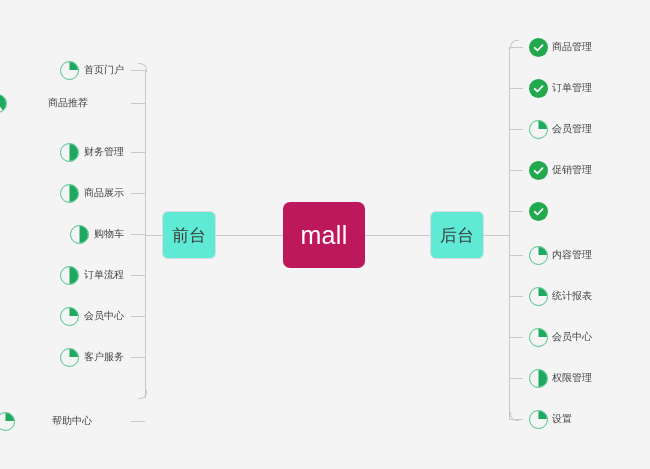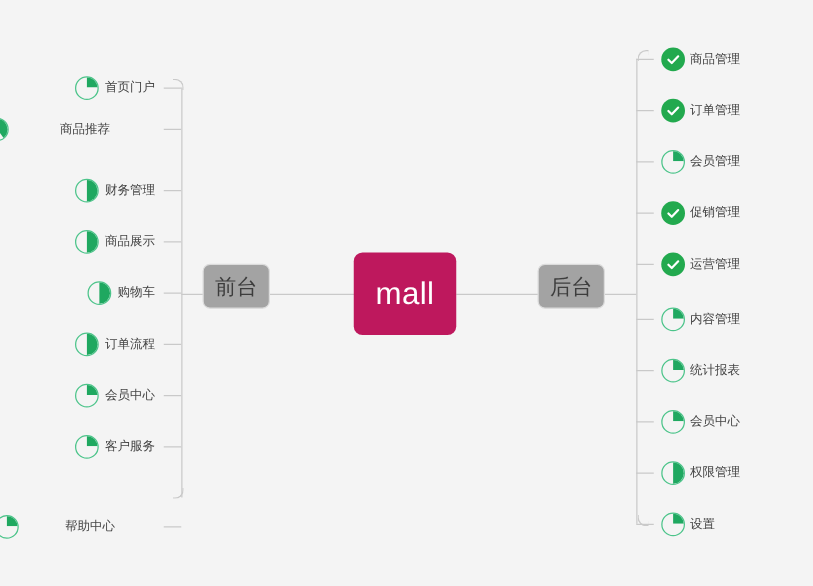--- a/index.html
+++ b/index.html
@@ -35,22 +35,22 @@
     font-size: 25px;
     letter-spacing: 0.3px;
     box-sizing: border-box;
   }
 
   
   .mid-node {
     position: absolute;
     top: 211px;
     width: 54px;
-    height: 36px;
-    background: #a3a3a3;
+    height: 48px;
+    background: #5eead4;
     border: 1px solid #dcdcdc;
     border-radius: 6px;
     display: flex;
     align-items: center;
     justify-content: center;
     color: #3d3d3d;
     font-size: 17px;
     box-sizing: border-box;
   }
   .mid-left  { left: 162px; }
@@ -286,21 +286,20 @@
         </span>
         <span class="leaf-label">促销管理</span>
       </div>
       <div class="leaf leaf-right" style="top: 199px;">
         <span class="stub"></span>
         <span class="icon icon-done">
           <svg viewBox="0 0 24 24" aria-hidden="true">
             <path d="M5 12.5 L10 17.5 L19.5 7.5" fill="none" stroke="#ffffff" stroke-width="3.2" stroke-linecap="round" stroke-linejoin="round"></path>
           </svg>
         </span>
-        <span class="leaf-label">运营管理</span>
       </div>
       <div class="leaf leaf-right" style="top: 243px;">
         <span class="stub"></span>
         <span class="icon icon-pie">
           <span class="wedge" style="clip-path: polygon(50% 50%, 50% -25%, 66.69% -23.12%, 82.54% -17.57%, 96.76% -8.64%, 108.64% 3.24%, 117.57% 17.46%, 123.12% 33.31%, 125% 50%);"></span>
         </span>
         <span class="leaf-label">内容管理</span>
       </div>
       <div class="leaf leaf-right" style="top: 284px;">
         <span class="stub"></span>

